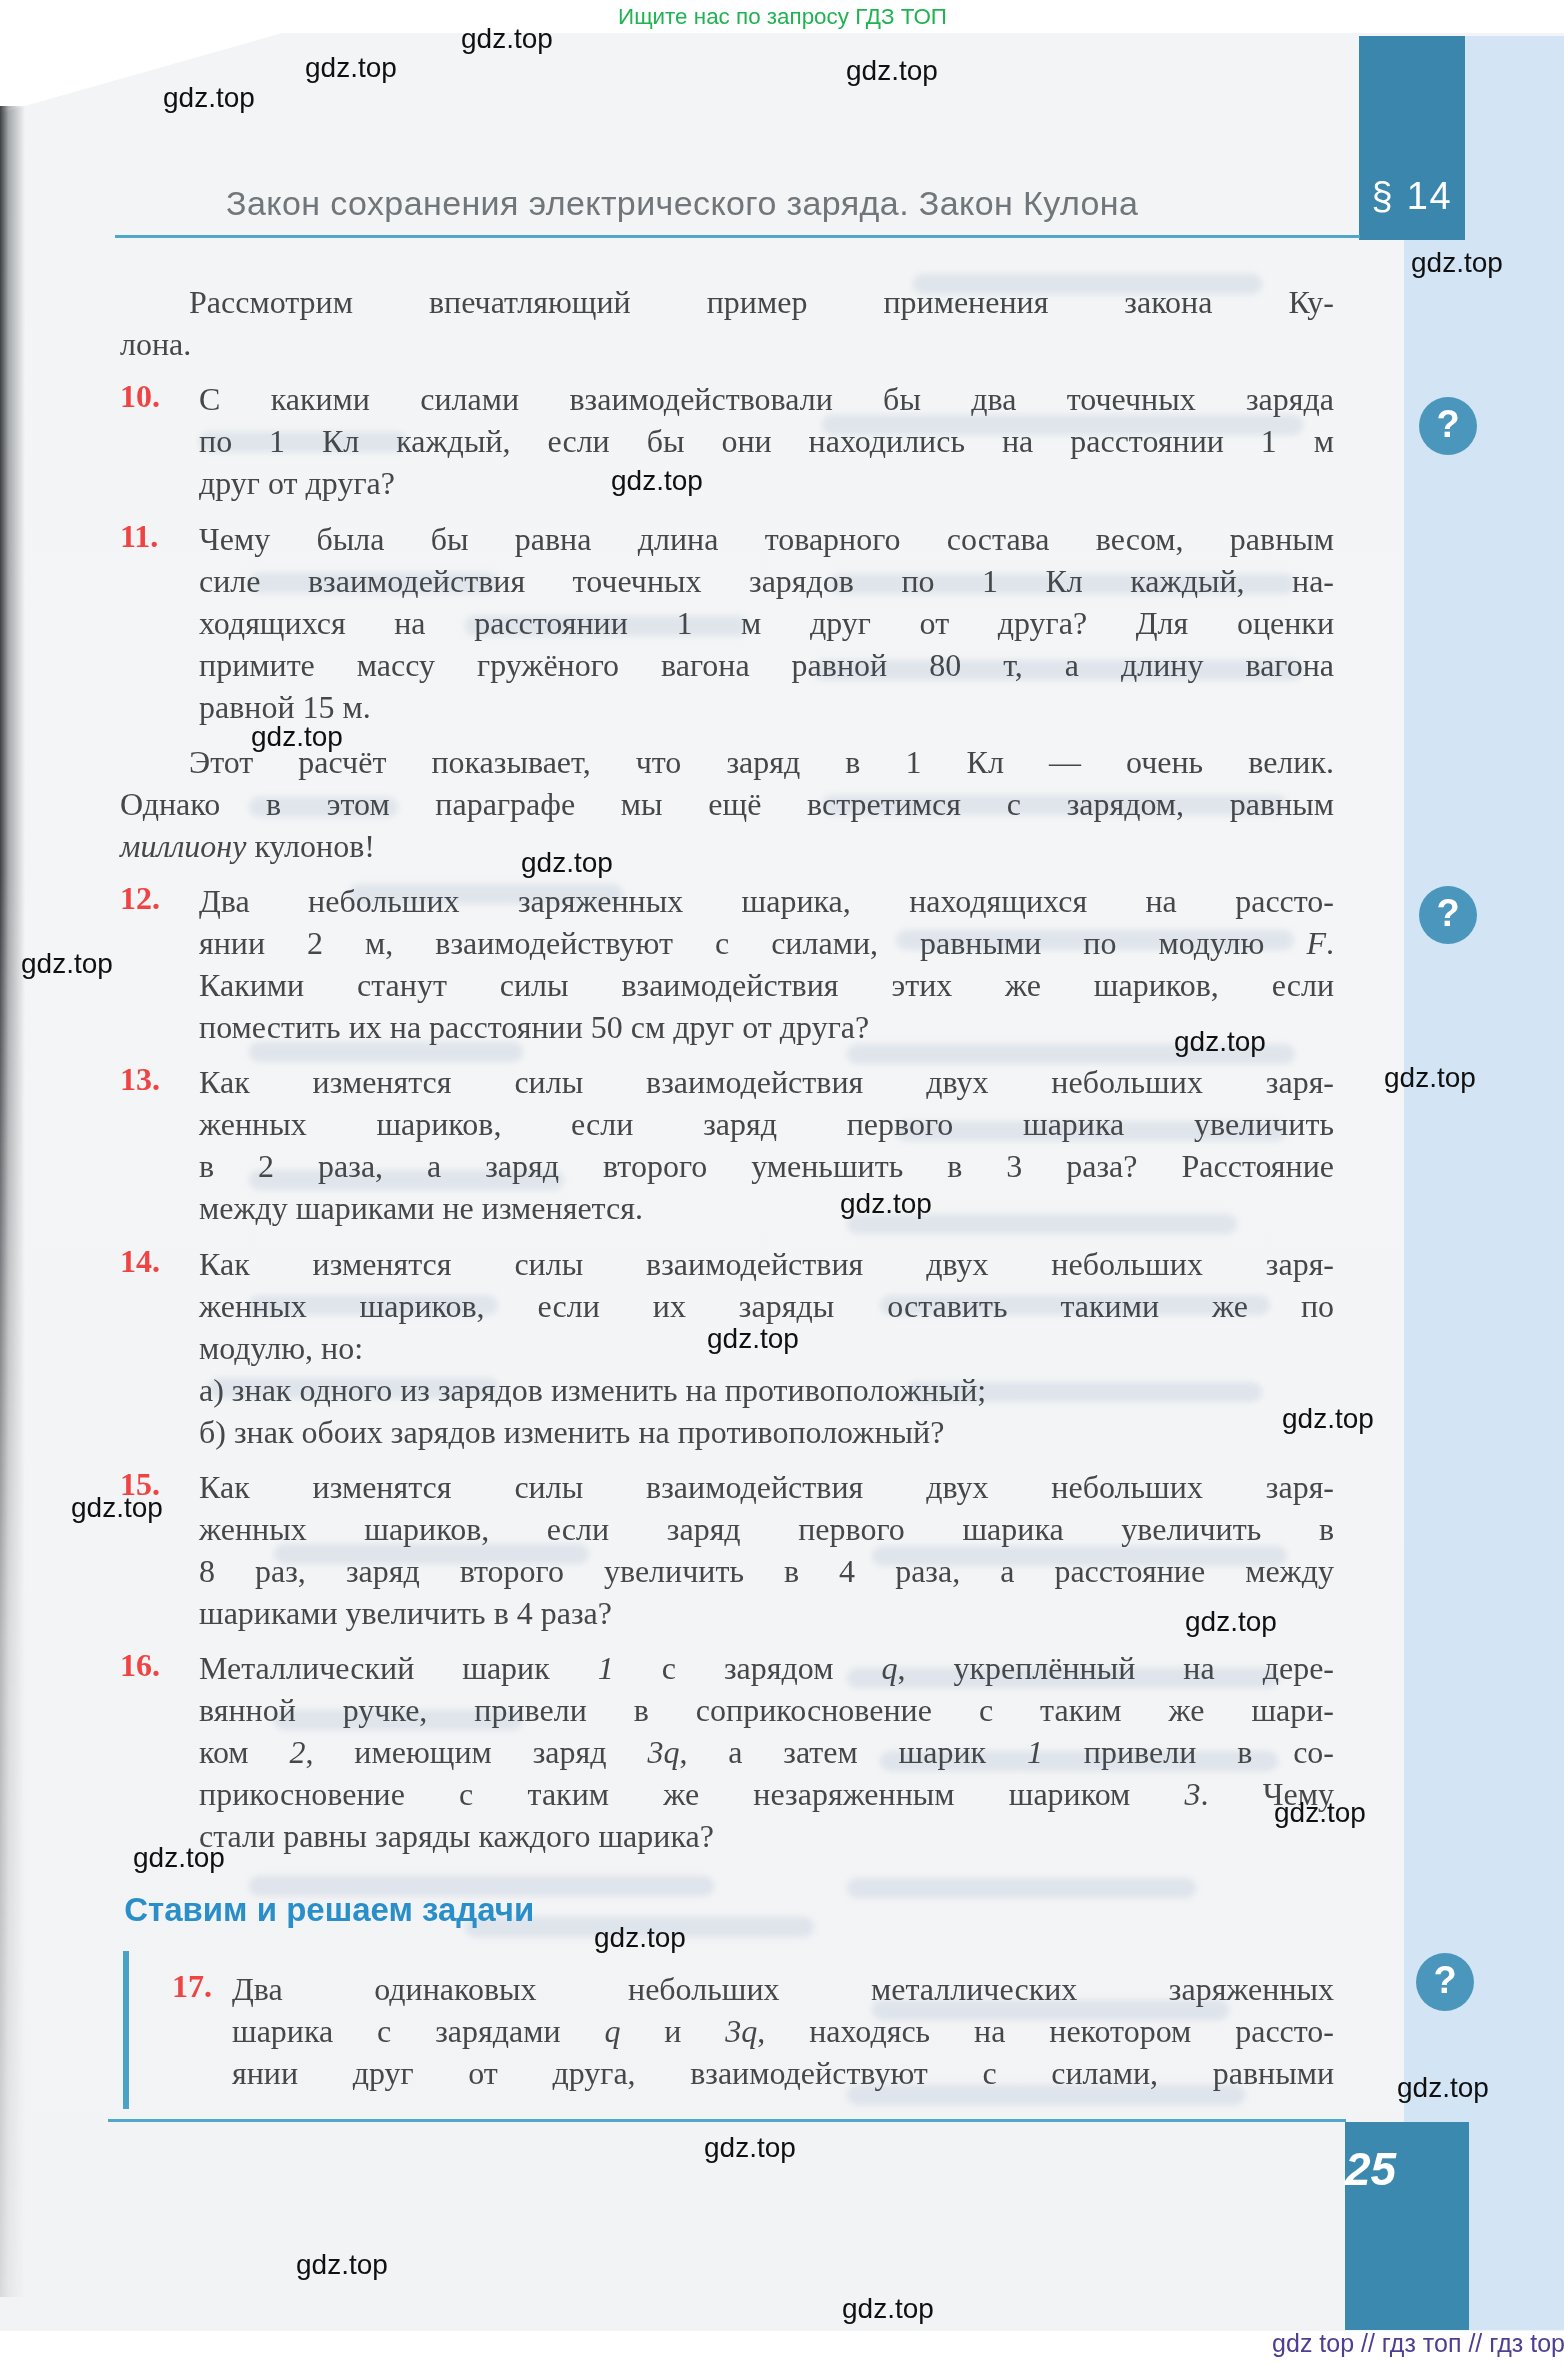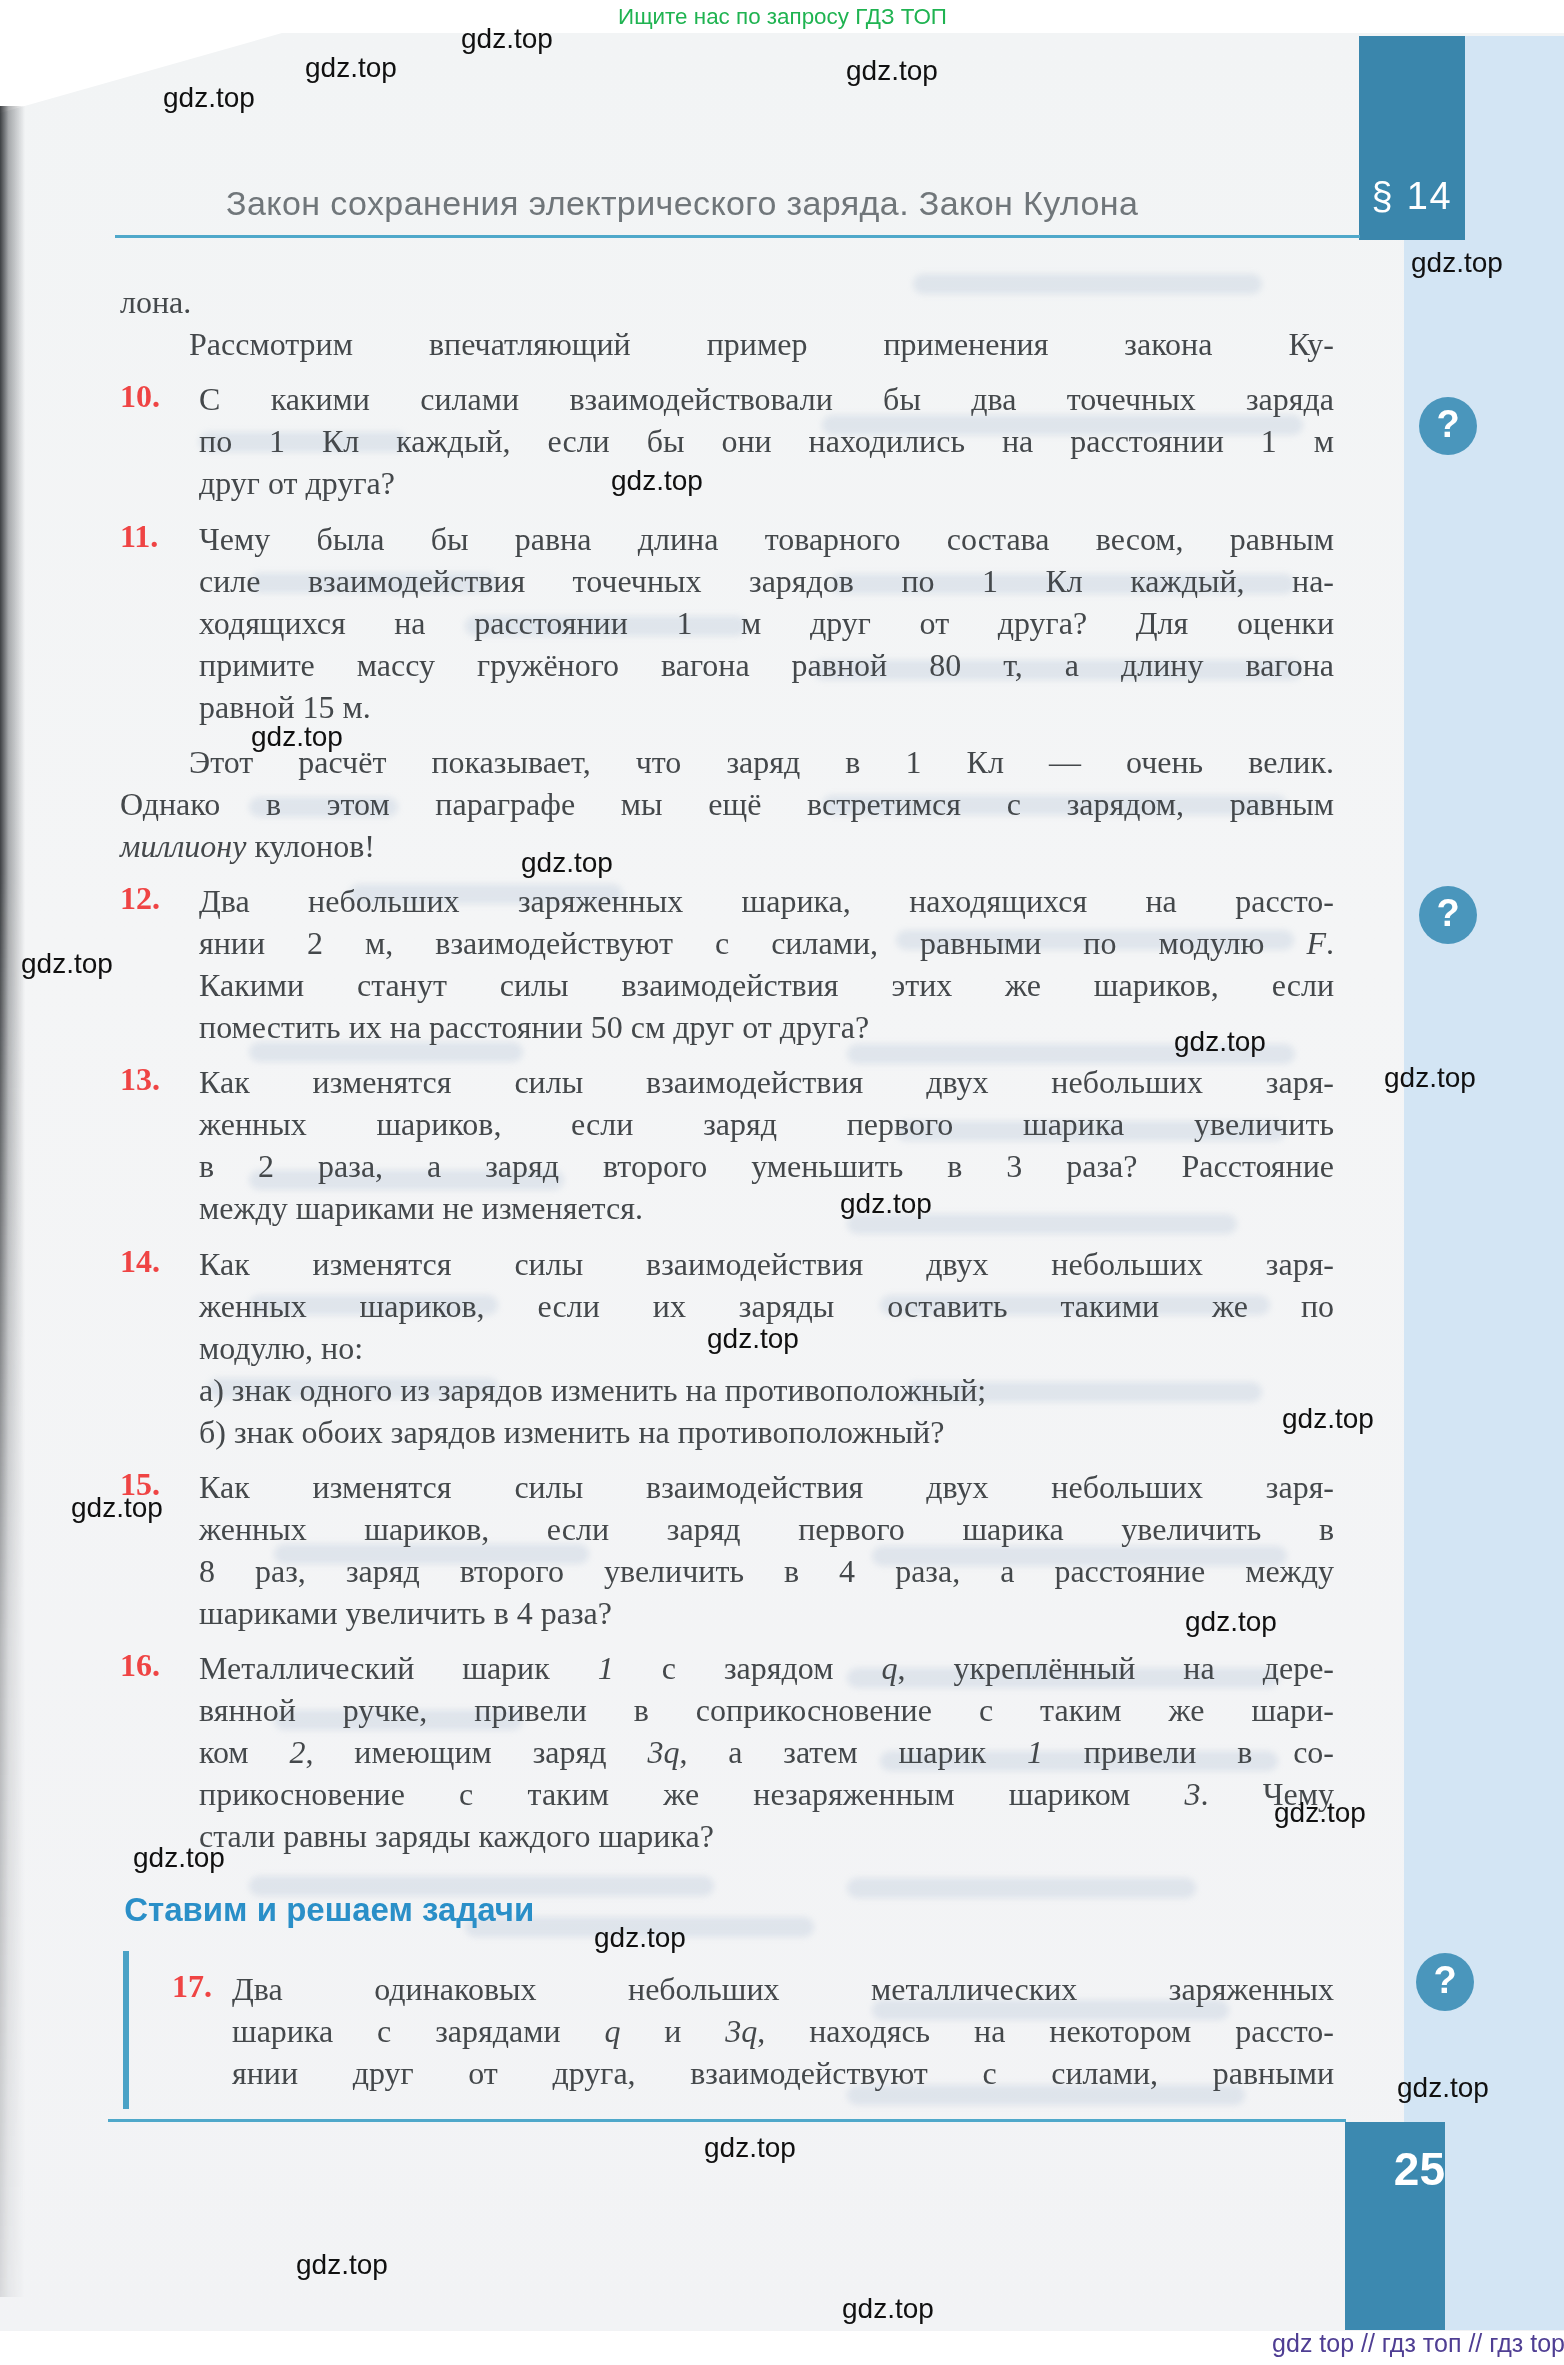--- a/index.html
+++ b/index.html
@@ -90,22 +90,22 @@
   #task-bar {
     position:absolute; left:123px; top:1951px; width:5.8px; height:158px;
     background:#4aa2c6;
   }
   
   #footer-rule {
     position:absolute; left:108px; top:2119px; width:1238px; height:2.5px;
     background:#4fa8ca;
   }
   #page-number-box {
-    position:absolute; left:1345px; top:2122px; width:100px; height:208px;
-    background:#3c89b0; color:#ffffff; text-align:right;
+    position:absolute; left:1345px; top:2122px; width:124px; height:208px;
+    background:#3c89b0; color:#ffffff; text-align:left;font-style:italic;
   }
   #page-number-box .pnum {
     display:block; margin-top:20px;
     font-family:"Liberation Sans",sans-serif; font-size:46px; font-weight:700;
   }
   #footer-links {
     position:absolute; left:0; top:2329px; width:1565px; text-align:right;
     font-family:"Liberation Sans",sans-serif; font-size:25px; font-weight:500;
     color:#4f3e93;
   }
@@ -169,22 +169,22 @@
       <div class="bleed" style="left: 880px; top: 1751px; width: 398px;"></div>
       <div class="bleed" style="left: 249px; top: 1876px; width: 465px;"></div>
       <div class="bleed" style="left: 847px; top: 1878px; width: 349px;"></div>
       <div class="bleed" style="left: 465px; top: 1917px; width: 349px;"></div>
       <div class="bleed" style="left: 872px; top: 2000px; width: 357px;"></div>
       <div class="bleed" style="left: 847px; top: 2085px; width: 398px;"></div>
     </div>
 
   <div id="text-column">
       <div class="block para">
+        <div class="line j first">Рассмотрим впечатляющий пример применения закона Ку-</div>
         <div class="line">лона.</div>
-        <div class="line j first">Рассмотрим впечатляющий пример применения закона Ку-</div>
       </div>
       <div class="block q">
         <span class="num">10.</span>
         <div class="line j first">С какими силами взаимодействовали бы два точечных заряда</div>
         <div class="line j">по 1 Кл каждый, если бы они находились на расстоянии 1 м</div>
         <div class="line">друг от друга?</div>
       </div>
       <div class="block q">
         <span class="num">11.</span>
         <div class="line j first">Чему была бы равна длина товарного состава весом, равным</div>

